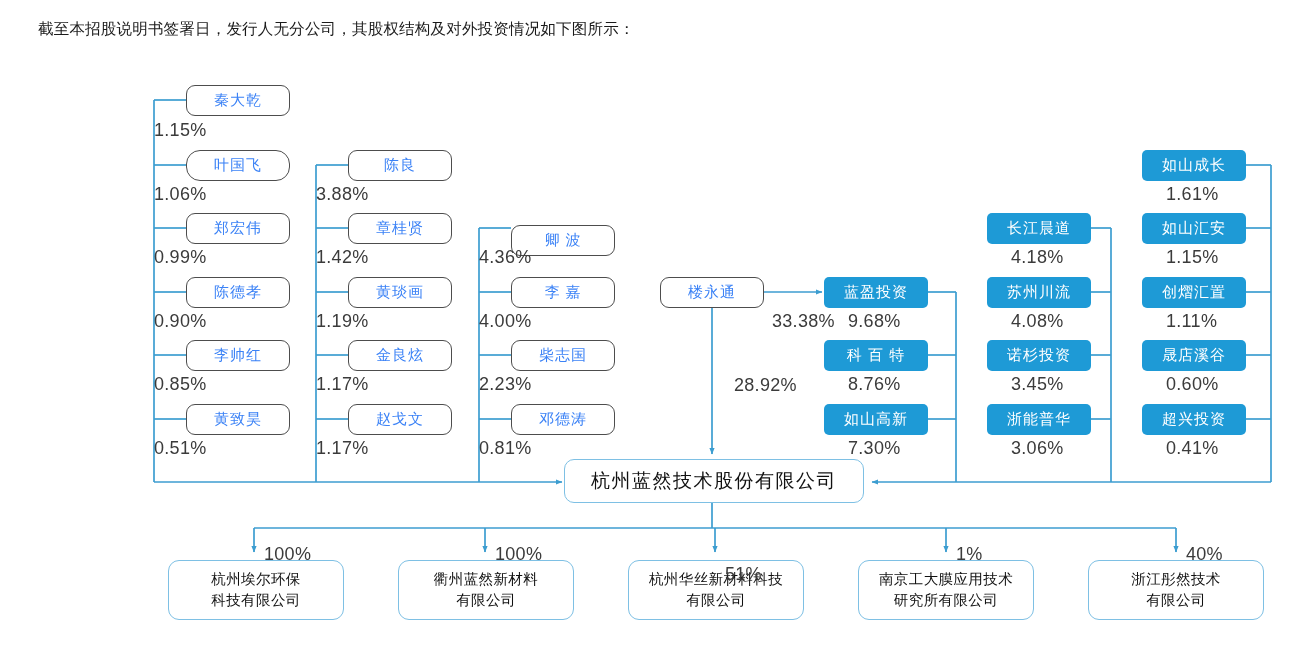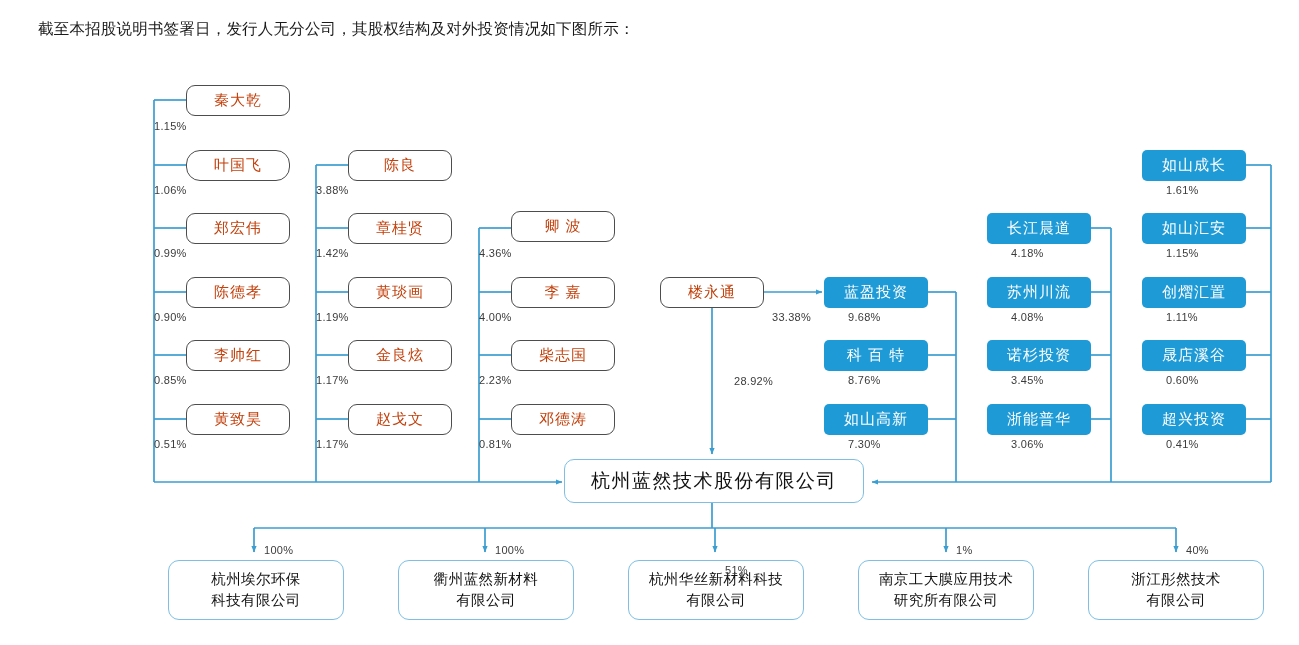--- a/index.html
+++ b/index.html
@@ -46,25 +46,26 @@
     justify-content: center;
     text-align: center;
     border-radius: 9px;
     font-size: 15px;
     line-height: 1.25;
     white-space: pre-line;
   }
   .person {
     border: 1.4px solid #4d4d4d;
     background: #ffffff;
-    color: #c2410c;
+    color: #3b82f6;
     height: 31px;
     width: 104px;
     border-radius: 9px;
     letter-spacing: 1px;
+    font-family: Liberation Serif, serif;
   }
   .inst {
     background: #1E9AD6;
     color: #ffffff;
     height: 31px;
     width: 104px;
     border: none;
     border-radius: 5px;
     letter-spacing: 1px;
   }
@@ -85,21 +86,21 @@
     height: 60px;
     width: 176px;
     border-radius: 11px;
     font-size: 14.5px;
     line-height: 21px;
     letter-spacing: 0.4px;
   }
   
   .pct {
     position: absolute;
-    font-size: 11px;
+    font-size: 18px;
     color: #3b3b3b;
     white-space: nowrap;
     letter-spacing: 0.3px;
   }
   .pct.r { text-align: left; }
 </style>
 </head>
 <body>
 
 <div id="page">
@@ -188,21 +189,21 @@
   <div class="pct" style="left:300px; top:184px;">3.88%</div>
   <div class="node person" style="left:332px; top:213px;">章桂贤</div>
   <div class="pct" style="left:300px; top:247px;">1.42%</div>
   <div class="node person" style="left:332px; top:277px;">黄琰画</div>
   <div class="pct" style="left:300px; top:311px;">1.19%</div>
   <div class="node person" style="left:332px; top:340px;">金良炫</div>
   <div class="pct" style="left:300px; top:374px;">1.17%</div>
   <div class="node person" style="left:332px; top:404px;">赵戈文</div>
   <div class="pct" style="left:300px; top:438px;">1.17%</div>
 
-  <div class="node person" style="left:495px; top:211px;">卿 波</div>
+  <div class="node person" style="left:495px; top:225px;">卿 波</div>
   <div class="pct" style="left:463px; top:247px;">4.36%</div>
   <div class="node person" style="left:495px; top:277px;">李 嘉</div>
   <div class="pct" style="left:463px; top:311px;">4.00%</div>
   <div class="node person" style="left:495px; top:340px;">柴志国</div>
   <div class="pct" style="left:463px; top:374px;">2.23%</div>
   <div class="node person" style="left:495px; top:404px;">邓德涛</div>
   <div class="pct" style="left:463px; top:438px;">0.81%</div>
 
   <div class="node person" style="left:644px; top:277px; width:104px;">楼永通</div>
   <div class="pct" style="left:756px; top:311px;">33.38%</div>

